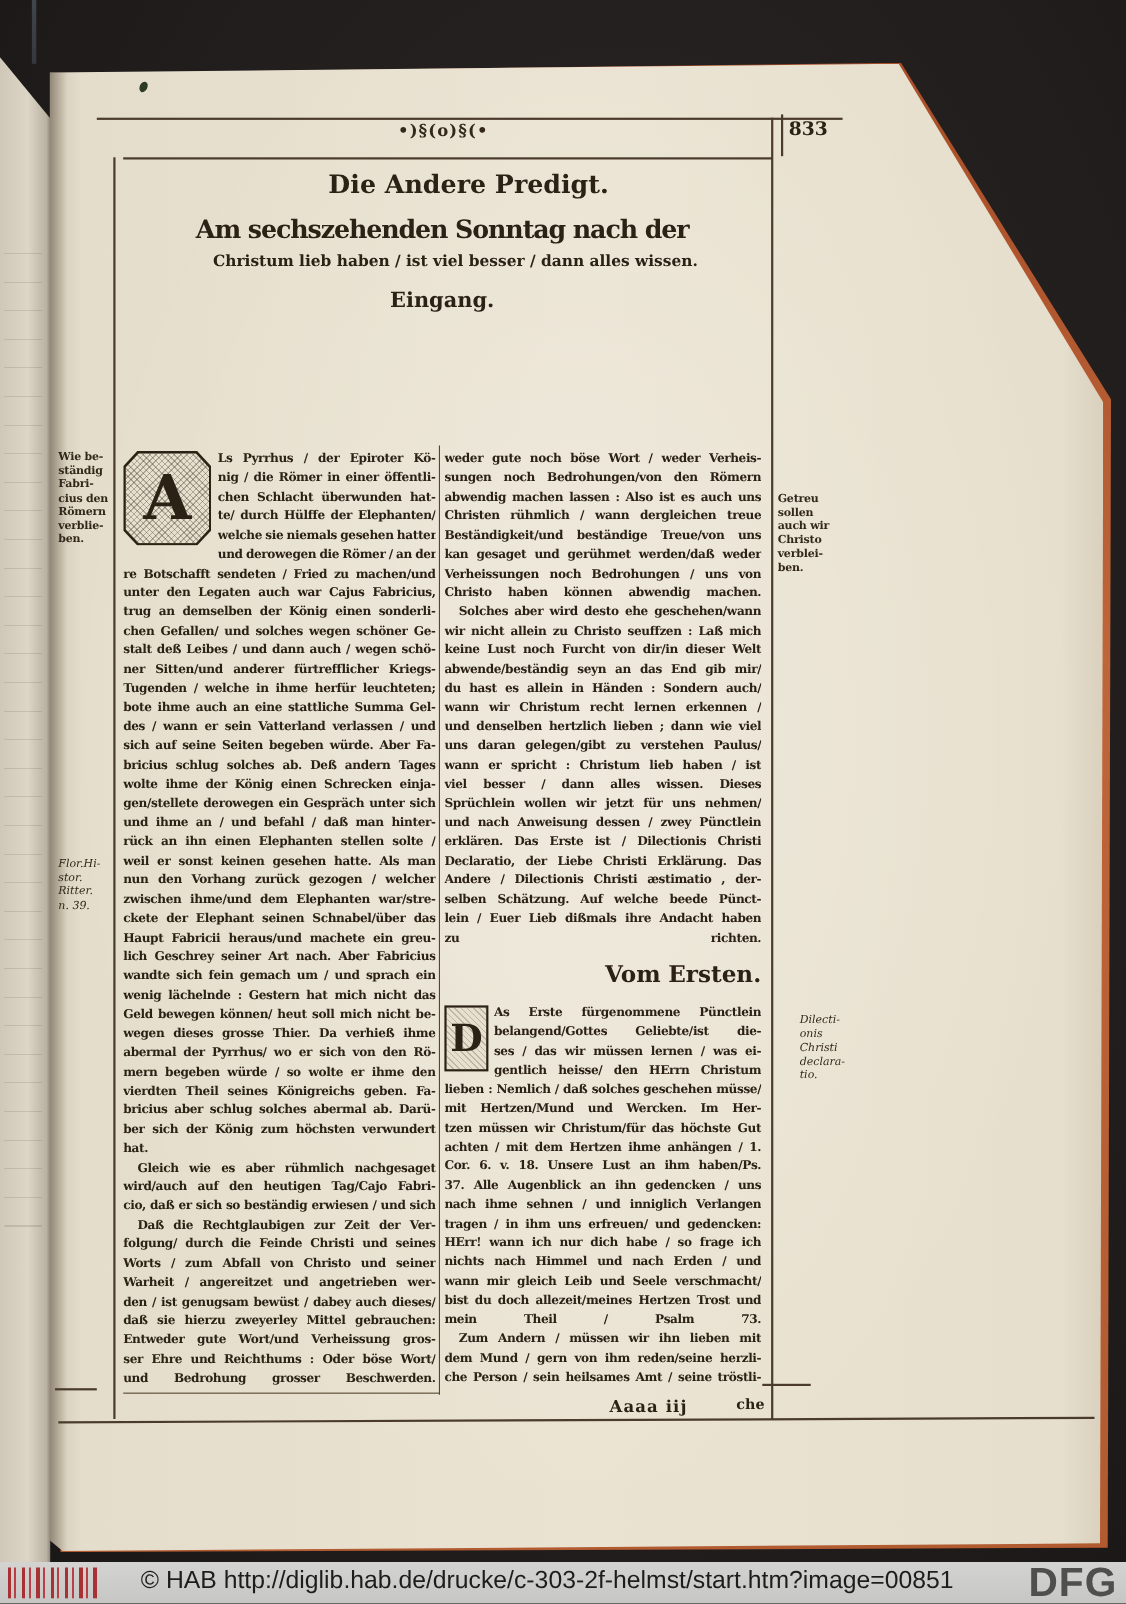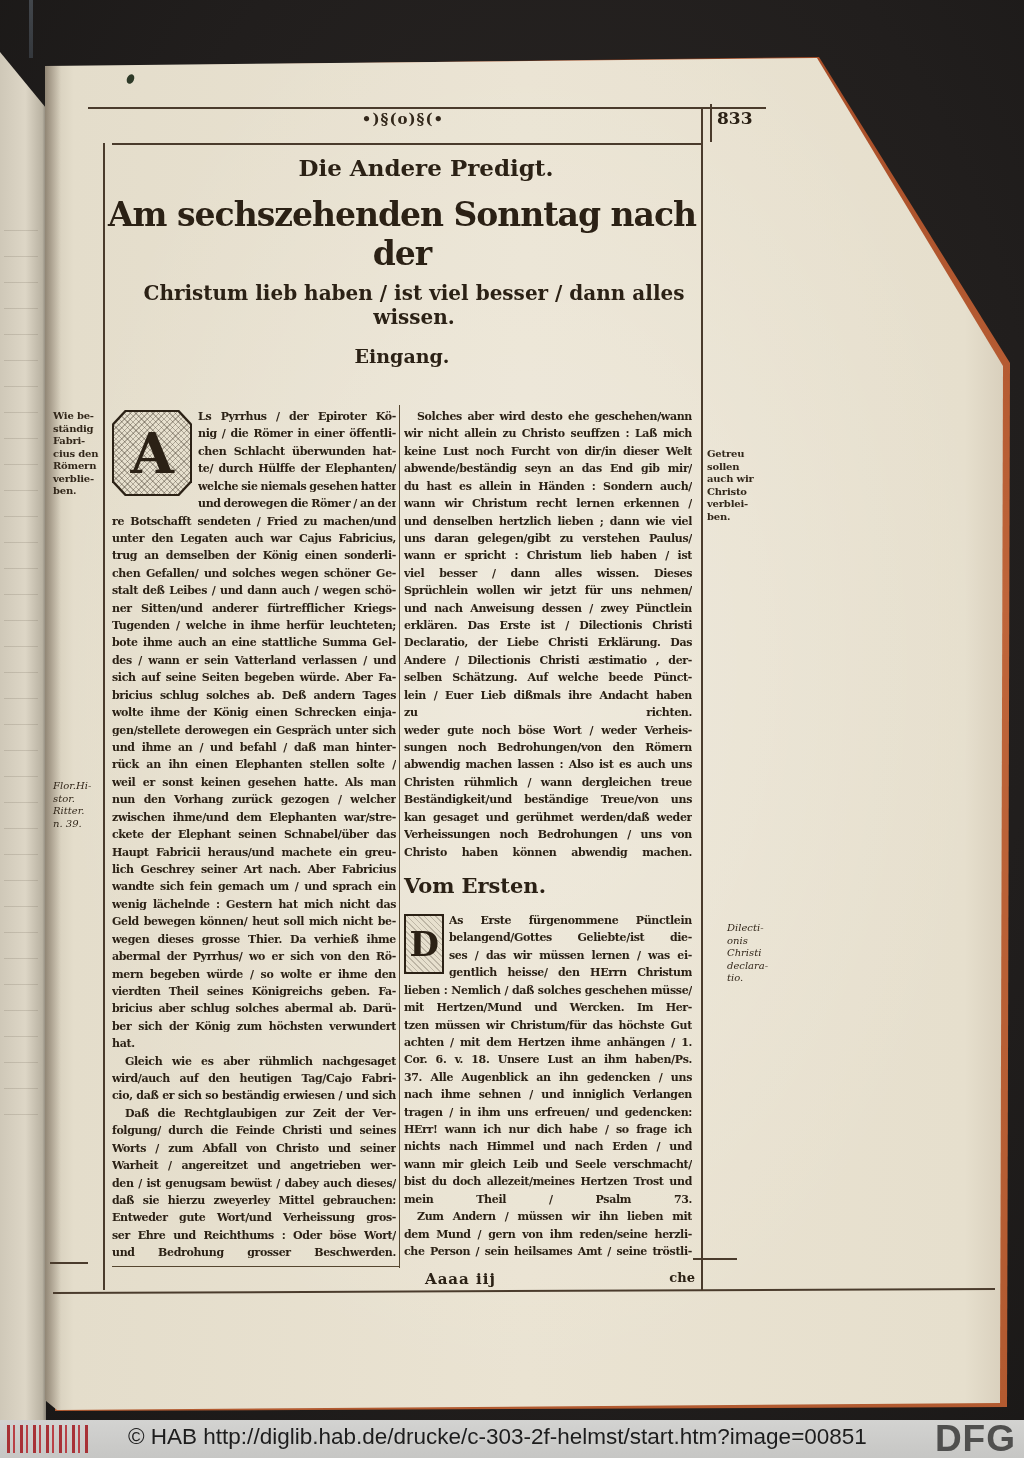--- a/index.html
+++ b/index.html
@@ -46,24 +46,24 @@
   .r-dashL{left:5px;top:1204px;width:38px;height:2px;}
   .r-dashR{left:648px;top:1200px;width:44px;height:2px;}
 
   .pagenum{position:absolute;left:672px;top:50px;width:50px;font-size:17px;font-weight:700;}
   .ornament{position:absolute;left:258px;top:52px;width:200px;text-align:center;
     font-size:15px;font-weight:700;letter-spacing:1px;color:#33281b;}
 
   
   .titleblock{position:absolute;left:58px;top:96px;width:598px;text-align:center;}
   .t-series{font-size:23px;font-weight:700;margin:0 0 14px 0;padding-left:48px;}
-  .t-main1{font-size:33px;font-weight:700;letter-spacing:-1px;margin:0 0 8px 0;}
+  .t-main1{font-size:23px;font-weight:700;letter-spacing:-1px;margin:0 0 8px 0;}
   .t-main2{font-size:28px;font-weight:700;margin:0 0 16px 0;}
   .t-ref{font-size:13.5px;font-weight:700;margin:0 0 12px 0;}
-  .t-thesis{font-size:20px;font-weight:700;margin:0 0 16px 0;padding-left:24px;}
+  .t-thesis{font-size:14px;font-weight:700;margin:0 0 16px 0;padding-left:24px;}
   .t-intro{font-size:19px;font-weight:700;margin:0;}
 
   
   .col{position:absolute;top:350px;--lh:17.43px;font-size:11px;font-weight:700;
     letter-spacing:-0.35px;word-spacing:-0.5px;color:#2b2115;}
   .col-left{left:67px;width:284px;}
   .col-right{left:359px;width:288px;}
   .tl{display:block;height:var(--lh);line-height:var(--lh);
     text-align:justify;text-align-last:justify;white-space:nowrap;overflow:hidden;}
   .ind .tl:first-child{text-indent:13px;}
@@ -74,35 +74,35 @@
   .initA .in{width:76px;height:82px;clip-path:polygon(16% 0,84% 0,100% 16%,100% 84%,84% 100%,16% 100%,0 84%,0 16%);
     background:
       repeating-linear-gradient(45deg, rgba(43,33,21,.30) 0 1px, transparent 1px 4px),
       repeating-linear-gradient(135deg, rgba(43,33,21,.30) 0 1px, transparent 1px 4px),#e7e0ce;
     display:flex;align-items:center;justify-content:center;font-size:56px;font-weight:700;}
   .initD{float:left;width:40px;height:60px;margin:2px 5px 0 0;border:2px solid #2b2115;
     box-sizing:border-box;background:
       repeating-linear-gradient(45deg, rgba(43,33,21,.22) 0 1px, transparent 1px 4px),#e7e0ce;
     display:flex;align-items:center;justify-content:center;font-size:34px;font-weight:700;}
 
-  .subhead{height:34px;line-height:34px;margin:8px 0 9px 0;text-align:left;
+  .subhead{height:34px;line-height:34px;margin:8px 0 9px 0;text-align:right;
     font-size:21px;font-weight:700;letter-spacing:0;}
 
   
   .margin-note{position:absolute;--lh:12.5px;font-size:10px;color:#32271a;}
   .margin-note .tl{text-align:left;text-align-last:auto;height:var(--lh);line-height:var(--lh);
     white-space:nowrap;overflow:visible;}
   .mn-bold{font-weight:700;letter-spacing:-0.2px;}
   .mn-latin{font-style:italic;font-weight:400;}
   .mn-l1{left:8px;top:352px;width:50px;}
   .mn-l2{left:8px;top:722px;width:52px;}
   .mn-r1{left:662px;top:390px;width:60px;}
   .mn-r2{left:682px;top:864px;width:60px;}
 
-  .sig{position:absolute;left:380px;top:1212px;width:200px;text-align:left;
+  .sig{position:absolute;left:380px;top:1212px;width:200px;text-align:right;
     font-size:15px;font-weight:700;letter-spacing:1px;}
   .catch{position:absolute;left:600px;top:1212px;width:50px;text-align:right;
     font-size:13px;font-weight:700;}
 
   
   .viewerbar{position:absolute;left:0;top:1420px;width:1024px;height:38px;
     background:linear-gradient(180deg,#d3d3d1,#c6c6c4);
     font-family:"Liberation Sans", sans-serif;display:flex;align-items:center;}
   .calib{position:absolute;left:7px;top:5px;width:82px;height:28px;
     background:
@@ -167,50 +167,50 @@
           <div class="tl">Warheit / angereitzet und angetrieben wer-</div>
           <div class="tl">den / ist genugsam bewüst / dabey auch dieses/</div>
           <div class="tl">daß sie hierzu zweyerley Mittel gebrauchen:</div>
           <div class="tl">Entweder gute Wort/und Verheissung gros-</div>
           <div class="tl">ser Ehre und Reichthums : Oder böse Wort/</div>
           <div class="tl">und Bedrohung grosser Beschwerden.</div>
         </div>
     </div>
 
     <div class="col col-right">
+      <div class="para">
+          <div class="tl">weder gute noch böse Wort / weder Verheis-</div>
+          <div class="tl">sungen noch Bedrohungen/von den Römern</div>
+          <div class="tl">abwendig machen lassen : Also ist es auch uns</div>
+          <div class="tl">Christen rühmlich /  wann dergleichen treue</div>
+          <div class="tl">Beständigkeit/und beständige Treue/von uns</div>
+          <div class="tl">kan gesaget und gerühmet werden/daß weder</div>
+          <div class="tl">Verheissungen noch Bedrohungen / uns von</div>
+          <div class="tl">Christo haben können abwendig machen.</div>
+        </div>
       <div class="para ind">
           <div class="tl">Solches aber wird desto ehe geschehen/wann</div>
           <div class="tl">wir nicht allein zu Christo seuffzen : Laß mich</div>
           <div class="tl">keine Lust noch Furcht von dir/in dieser Welt</div>
           <div class="tl">abwende/beständig seyn an das End gib mir/</div>
           <div class="tl">du hast es allein in Händen : Sondern auch/</div>
           <div class="tl">wann wir Christum recht lernen erkennen /</div>
           <div class="tl">und denselben hertzlich lieben ;  dann wie viel</div>
           <div class="tl">uns daran gelegen/gibt zu verstehen Paulus/</div>
           <div class="tl">wann er spricht : Christum lieb haben / ist</div>
           <div class="tl">viel besser / dann alles wissen.   Dieses</div>
           <div class="tl">Sprüchlein wollen wir jetzt für uns nehmen/</div>
           <div class="tl">und nach Anweisung dessen / zwey Pünctlein</div>
           <div class="tl">erklären.  Das Erste ist / Dilectionis Christi</div>
           <div class="tl">Declaratio, der Liebe Christi Erklärung. Das</div>
           <div class="tl">Andere / Dilectionis Christi æstimatio , der-</div>
           <div class="tl">selben Schätzung.   Auf welche beede Pünct-</div>
           <div class="tl">lein / Euer Lieb dißmals ihre Andacht haben</div>
           <div class="tl">zu richten.</div>
         </div>
-      <div class="para">
-          <div class="tl">weder gute noch böse Wort / weder Verheis-</div>
-          <div class="tl">sungen noch Bedrohungen/von den Römern</div>
-          <div class="tl">abwendig machen lassen : Also ist es auch uns</div>
-          <div class="tl">Christen rühmlich /  wann dergleichen treue</div>
-          <div class="tl">Beständigkeit/und beständige Treue/von uns</div>
-          <div class="tl">kan gesaget und gerühmet werden/daß weder</div>
-          <div class="tl">Verheissungen noch Bedrohungen / uns von</div>
-          <div class="tl">Christo haben können abwendig machen.</div>
-        </div>
       <div class="subhead">Vom Ersten.</div>
       <div class="para">
         <span class="initD">
             <span>D</span>
           </span>
         <span><div class="tl">As Erste fürgenommene Pünctlein</div><div class="tl">belangend/Gottes Geliebte/ist die-</div><div class="tl">ses / das wir müssen lernen / was ei-</div><div class="tl">gentlich heisse/ den HErrn Christum</div><div class="tl">lieben : Nemlich / daß solches geschehen müsse/</div><div class="tl">mit Hertzen/Mund und Wercken.  Im Her-</div><div class="tl">tzen müssen wir Christum/für das höchste Gut</div><div class="tl">achten / mit dem Hertzen ihme anhängen / 1.</div><div class="tl">Cor. 6. v. 18. Unsere Lust an ihm haben/Ps.</div><div class="tl">37.  Alle Augenblick an ihn gedencken /  uns</div><div class="tl">nach ihme sehnen /  und inniglich Verlangen</div><div class="tl">tragen / in ihm uns erfreuen/ und gedencken:</div><div class="tl">HErr! wann ich nur dich habe  /  so frage ich</div><div class="tl">nichts nach Himmel und nach Erden  /  und</div><div class="tl">wann mir gleich Leib und Seele verschmacht/</div><div class="tl">bist du doch allezeit/meines Hertzen Trost und</div><div class="tl">mein Theil / Psalm 73.</div></span>
       </div>
       <div class="para ind">
           <div class="tl">Zum Andern /  müssen wir ihn lieben mit</div>
           <div class="tl">dem Mund / gern von ihm reden/seine herzli-</div>

